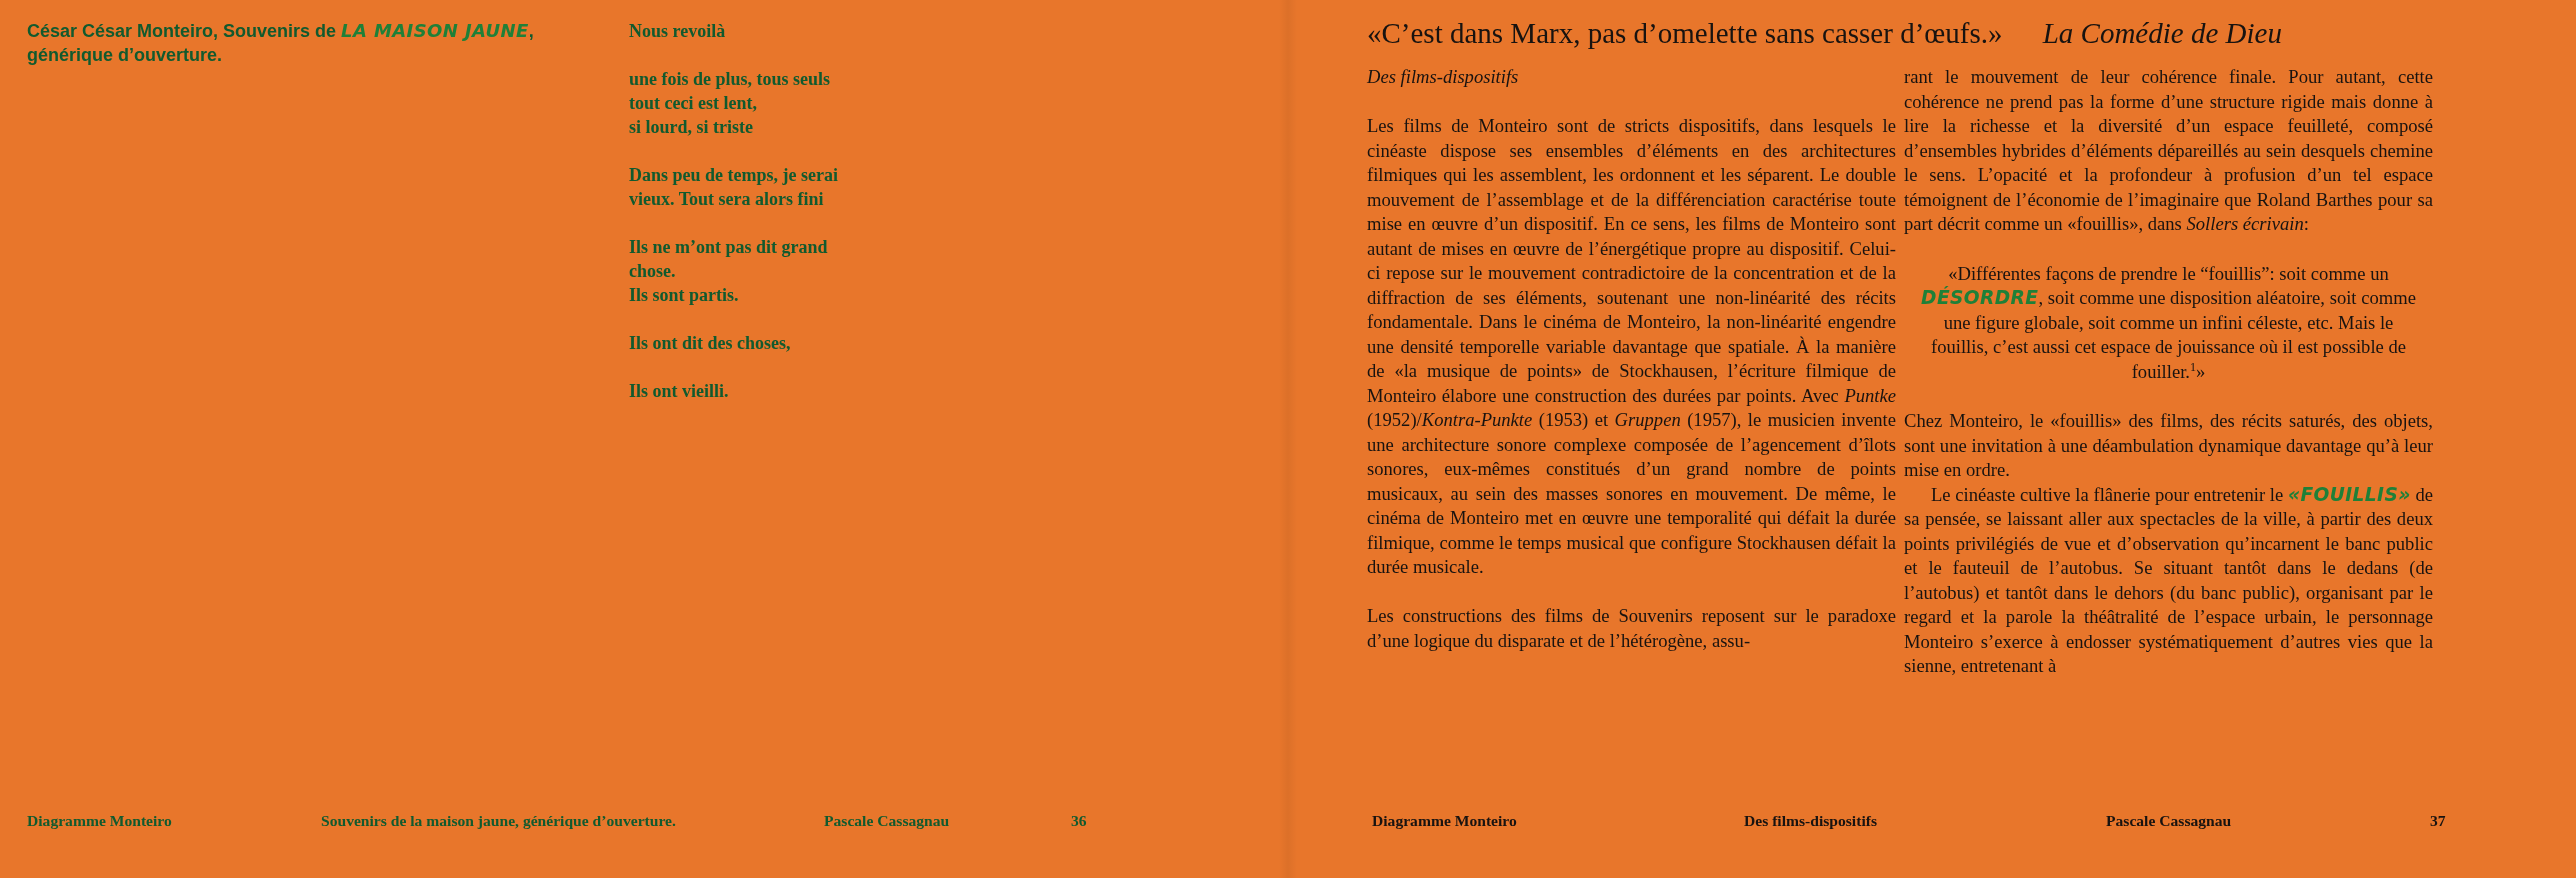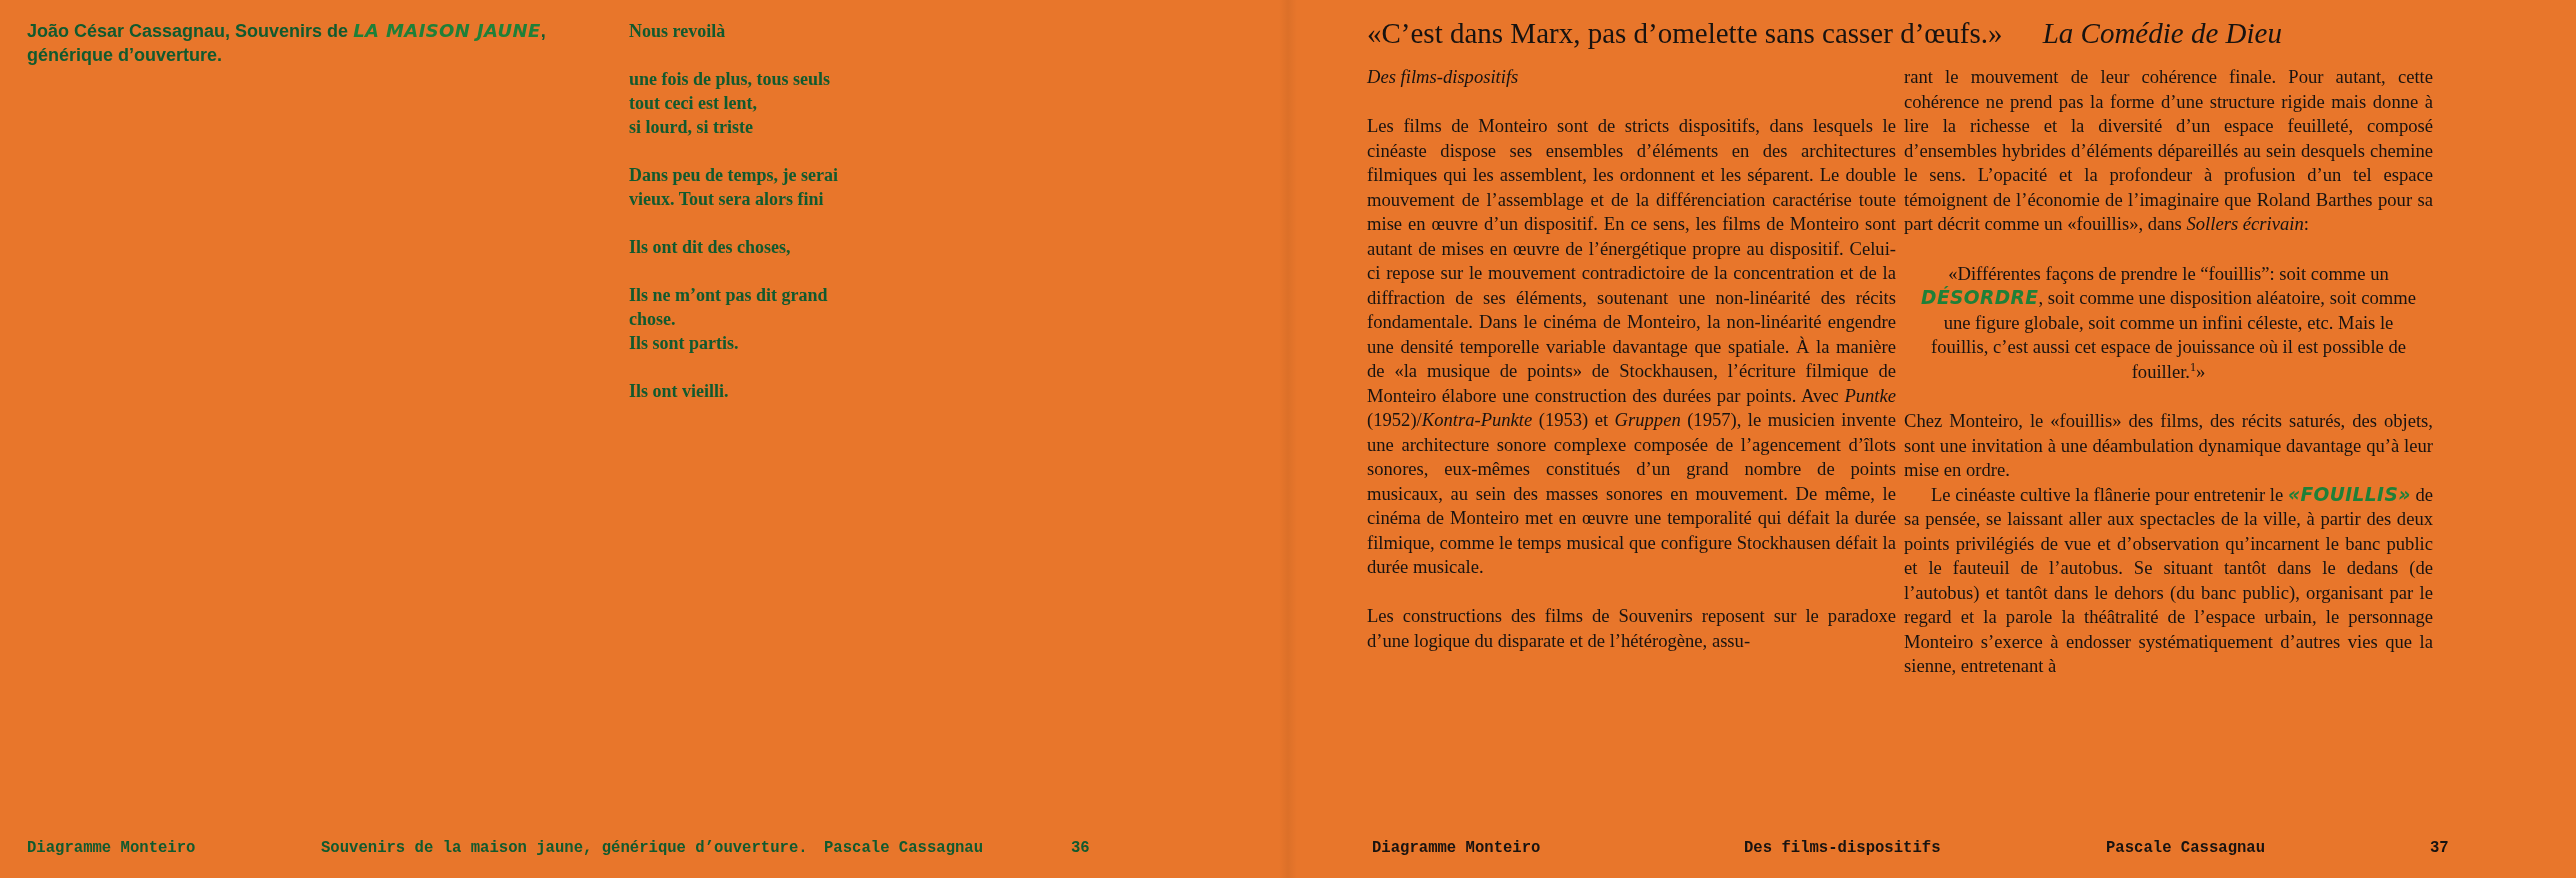--- a/index.html
+++ b/index.html
@@ -103,54 +103,54 @@
     font-style: italic;
     font-weight: 700;
     letter-spacing: 0.4px;
     color: var(--hand, #1F8038);
   }
   .indent { text-indent: 27px; }
 
   
   .footer {
     position: absolute;
-    top: 839px;
+    top: 811px;
     left: 0;
     width: 100%;
     height: 22px;
-    font-family: Liberation Mono, monospace;
+    font-family: Liberation Serif, serif;
     font-weight: 700;
     font-size: 15.6px;
     line-height: 19.3px;
   }
   .footer span { position: absolute; top: 0; white-space: nowrap; }
   .footer-green span { color: var(--green, #115A2E); }
   .footer-ink   span { color: var(--ink, #181310); }
 </style>
 </head>
 <body>
 
 <div class="spread">
 
   <div class="page page-left">
 
-    <div class="caption"><span>João César Cassagnau, Souvenirs de </span><span class="hand">LA MAISON JAUNE</span><span>,
+    <div class="caption"><span>César César Monteiro, Souvenirs de </span><span class="hand">LA MAISON JAUNE</span><span>,
 générique d’ouverture.</span></div>
 
     <div class="poem">
       <p>Nous revoilà</p>
       <p>une fois de plus, tous seuls
 tout ceci est lent,
 si lourd, si triste</p>
       <p>Dans peu de temps, je serai
 vieux. Tout sera alors fini</p>
-      <p>Ils ont dit des choses,</p>
       <p>Ils ne m’ont pas dit grand
 chose.
 Ils sont partis.</p>
+      <p>Ils ont dit des choses,</p>
       <p>Ils ont vieilli.</p>
     </div>
 
     <div class="footer footer-green">
       <span style="left:27px">Diagramme Monteiro</span>
       <span style="left:321px">Souvenirs de la maison jaune, générique d’ouverture.</span>
       <span style="left:824px">Pascale Cassagnau</span>
       <span style="left:1071px">36</span>
     </div>
   </div>

